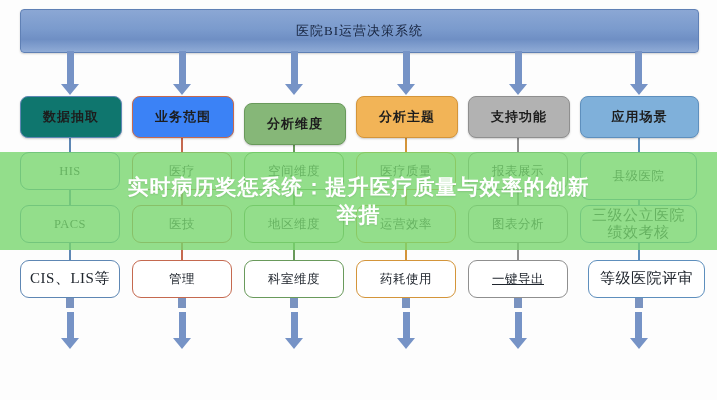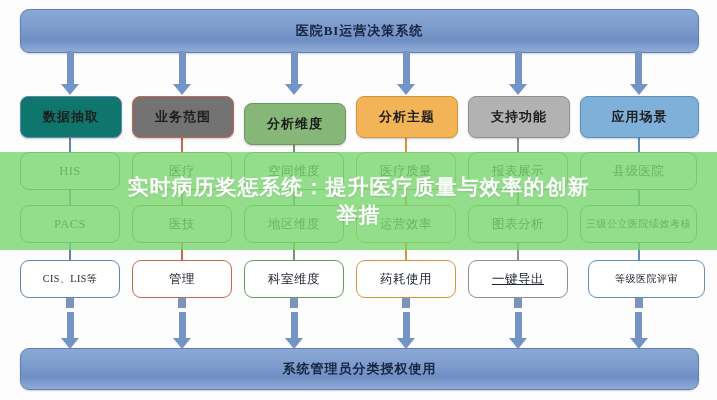--- a/index.html
+++ b/index.html
@@ -16,30 +16,30 @@
     height: 400px;
     overflow: hidden;
     background: #fdfdfd;
   }
 
   
   .banner {
     position: absolute;
     left: 20px;
     width: 677px;
-    border-radius: 9px;
+    border-radius: 4px;
     background: linear-gradient(180deg, #8ba7d4 0%, #7b9bcd 45%, #6f8fc4 70%, #8fabd6 100%);
     border: 1px solid #5f80b5;
     box-shadow: 0 1px 2px rgba(0,0,0,0.18);
     display: flex;
     align-items: center;
     justify-content: center;
     color: #17243f;
     font-size: 13px;
-    font-weight: 700;
+    font-weight: 400;
     letter-spacing: 1px;
   }
   .banner-top { top: 9px; height: 42px; }
   .banner-bottom { top: 348px; height: 40px; }
 
   
   .chip {
     position: absolute;
     height: 40px;
     border-radius: 8px;
@@ -62,21 +62,21 @@
     align-items: center;
     justify-content: center;
     text-align: center;
     font-size: 12.5px;
     color: #20262e;
     line-height: 1.15;
     letter-spacing: .5px;
     box-sizing: border-box;
     padding: 2px 4px;
   }
-  .node.two-line { font-size: 10px; }
+  .node.two-line { font-size: 15px; }
 
   
   .vline {
     position: absolute;
     width: 2px;
   }
   .arrow-stem {
     position: absolute;
     width: 7px;
     background: #7693c6;
@@ -173,21 +173,21 @@
       <div class="vline" style="left: 637.5px; top: 190px; height: 15px; background: rgb(94, 143, 189);"></div>
       <div class="vline" style="left: 637.5px; top: 243px; height: 17px; background: rgb(94, 143, 189);"></div>
       <div class="stub" style="left: 634.5px; top: 298px;"></div>
       <div class="arrow-stem" style="left: 635px; top: 312px; height: 26px;"></div>
       <div class="arrow-head" style="left: 629.5px; top: 338px;"></div>
     </div>
   <div id="chips-layer">
       <div class="chip" style="left: 20px; top: 96px; width: 100px; height: 40px; background: #0f766e; border: 1px solid rgb(94, 135, 180);">
         <span>数据抽取</span>
       </div>
-      <div class="chip" style="left: 132px; top: 96px; width: 100px; height: 40px; background: #737373; border: 1px solid rgb(197, 105, 79);">
+      <div class="chip" style="left: 132px; top: 96px; width: 100px; height: 40px; background: #3b82f6; border: 1px solid rgb(197, 105, 79);">
         <span>业务范围</span>
       </div>
       <div class="chip" style="left: 244px; top: 103px; width: 100px; height: 40px; background: rgb(134, 183, 120); border: 1px solid rgb(105, 154, 91);">
         <span>分析维度</span>
       </div>
       <div class="chip" style="left: 356px; top: 96px; width: 100px; height: 40px; background: rgb(242, 180, 87); border: 1px solid rgb(212, 149, 58);">
         <span>分析主题</span>
       </div>
       <div class="chip" style="left: 468px; top: 96px; width: 100px; height: 40px; background: rgb(178, 178, 178); border: 1px solid rgb(143, 143, 143); text-align: center;">
         <span>支持功能</span>
@@ -235,33 +235,30 @@
       </div>
       <div class="node" style="left: 468px; top: 152px; width: 100px; height: 38px; border: 1px solid rgb(143, 143, 143);">
         <span>报表展示</span>
       </div>
       <div class="node" style="left: 468px; top: 205px; width: 100px; height: 38px; border: 1px solid rgb(143, 143, 143);">
         <span>图表分析</span>
       </div>
       <div class="node" style="left: 468px; top: 260px; width: 100px; height: 38px; border: 1px solid rgb(143, 143, 143); text-decoration: underline;">
         <span>一键导出</span>
       </div>
-      <div class="node" style="left: 580px; top: 152px; width: 117px; height: 38px; border: 1px solid rgb(94, 143, 189);">
+      <div class="node" style="left: 580px; top: 152px; width: 117px; height: 48px; border: 1px solid rgb(94, 143, 189);">
         <span>县级医院</span>
       </div>
       <div class="node two-line" style="left: 580px; top: 205px; width: 117px; height: 38px; border: 1px solid rgb(94, 143, 189);">
         <span>三级公立医院绩效考核</span>
       </div>
       <div class="node two-line" style="left: 580px; top: 260px; width: 117px; height: 38px; border: 1px solid rgb(94, 143, 189); margin-left: 8px;">
         <span>等级医院评审</span>
       </div>
     </div>
 
   <div id="overlay" style="top: 152px; height: 98px;">
     <div class="ov-line">实时病历奖惩系统：提升医疗质量与效率的创新</div>
     <div class="ov-line">举措</div>
   </div>
 
-  <div class="banner banner-bottom">
-    <span>系统管理员分类授权使用</span>
-  </div>
 
 </div>
 
 </body></html>

